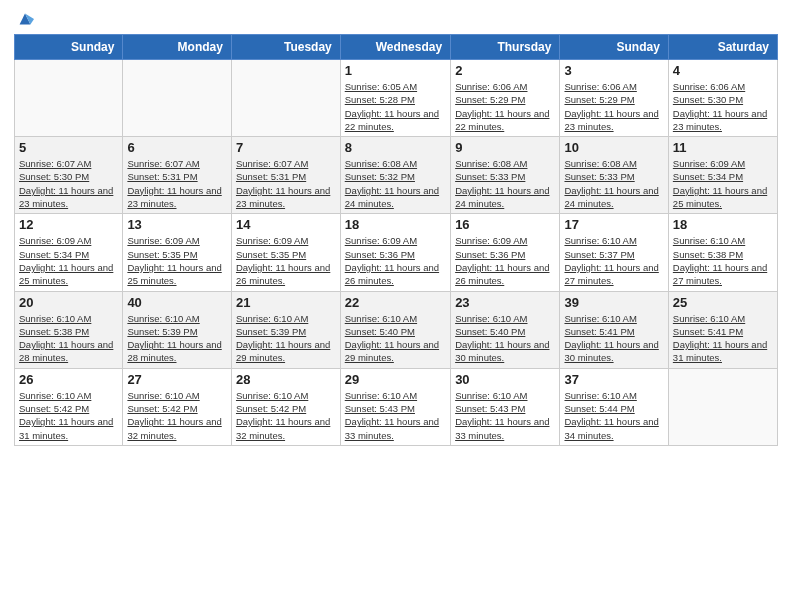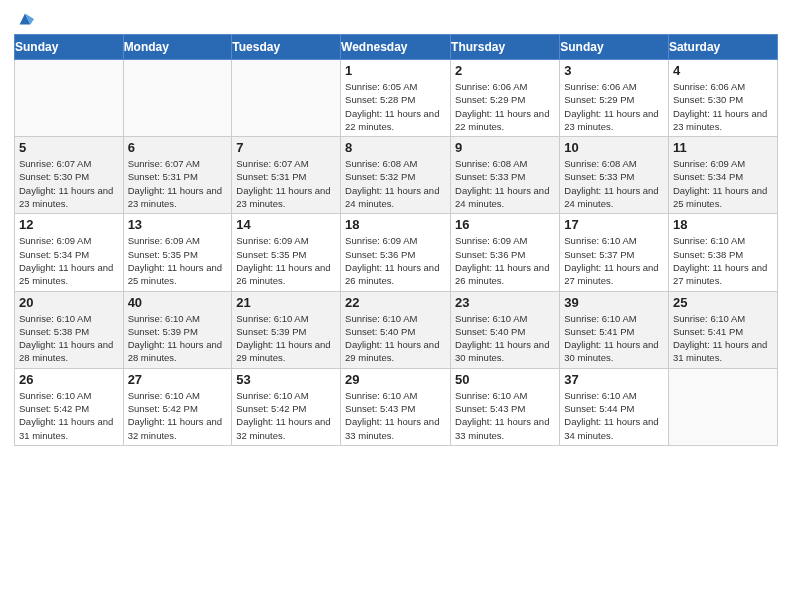--- a/index.html
+++ b/index.html
@@ -59,22 +59,22 @@
     }
     .calendar {
       width: 100%;
       border-collapse: collapse;
       border: 1px solid #ccc;
     }
     .calendar th {
       background-color: #2a6ab5;
       color: #fff;
       font-size: 12px;
-      padding: 5px 0;
-      text-align: left;
+      padding: 5px 8px;
+      text-align: right;
       border: 1px solid #5588cc;
       font-weight: bold;
     }
     .calendar td {
       border: 1px solid #ccc;
       vertical-align: top;
       padding: 3px 4px;
       width: 113px;
       min-height: 72px;
       font-size: 10px;
@@ -87,20 +87,21 @@
     .day-number {
       font-size: 13px;
       font-weight: bold;
       color: #222;
       margin-bottom: 2px;
     }
     .day-info {
       font-size: 9.5px;
       color: #333;
       line-height: 1.4;
+      text-decoration: underline;
     }
     .row-shaded td {
       background: #f2f2f2;
     }
   </style>
 </head>
 <body>
 
 <div class="container">
   <div class="header-row">
@@ -247,29 +248,29 @@
         <tr>
           <td>
             <div class="day-number">26</div>
             <div class="day-info">Sunrise: 6:10 AM<br>Sunset: 5:42 PM<br>Daylight: 11 hours and 31 minutes.</div>
           </td>
           <td>
             <div class="day-number">27</div>
             <div class="day-info">Sunrise: 6:10 AM<br>Sunset: 5:42 PM<br>Daylight: 11 hours and 32 minutes.</div>
           </td>
           <td>
-            <div class="day-number">53</div>
+            <div class="day-number">28</div>
             <div class="day-info">Sunrise: 6:10 AM<br>Sunset: 5:42 PM<br>Daylight: 11 hours and 32 minutes.</div>
           </td>
           <td>
             <div class="day-number">29</div>
             <div class="day-info">Sunrise: 6:10 AM<br>Sunset: 5:43 PM<br>Daylight: 11 hours and 33 minutes.</div>
           </td>
           <td>
-            <div class="day-number">50</div>
+            <div class="day-number">30</div>
             <div class="day-info">Sunrise: 6:10 AM<br>Sunset: 5:43 PM<br>Daylight: 11 hours and 33 minutes.</div>
           </td>
           <td>
             <div class="day-number">37</div>
             <div class="day-info">Sunrise: 6:10 AM<br>Sunset: 5:44 PM<br>Daylight: 11 hours and 34 minutes.</div>
           </td>
           <td class="empty"></td>
         </tr>
       </tbody>
   </table>

